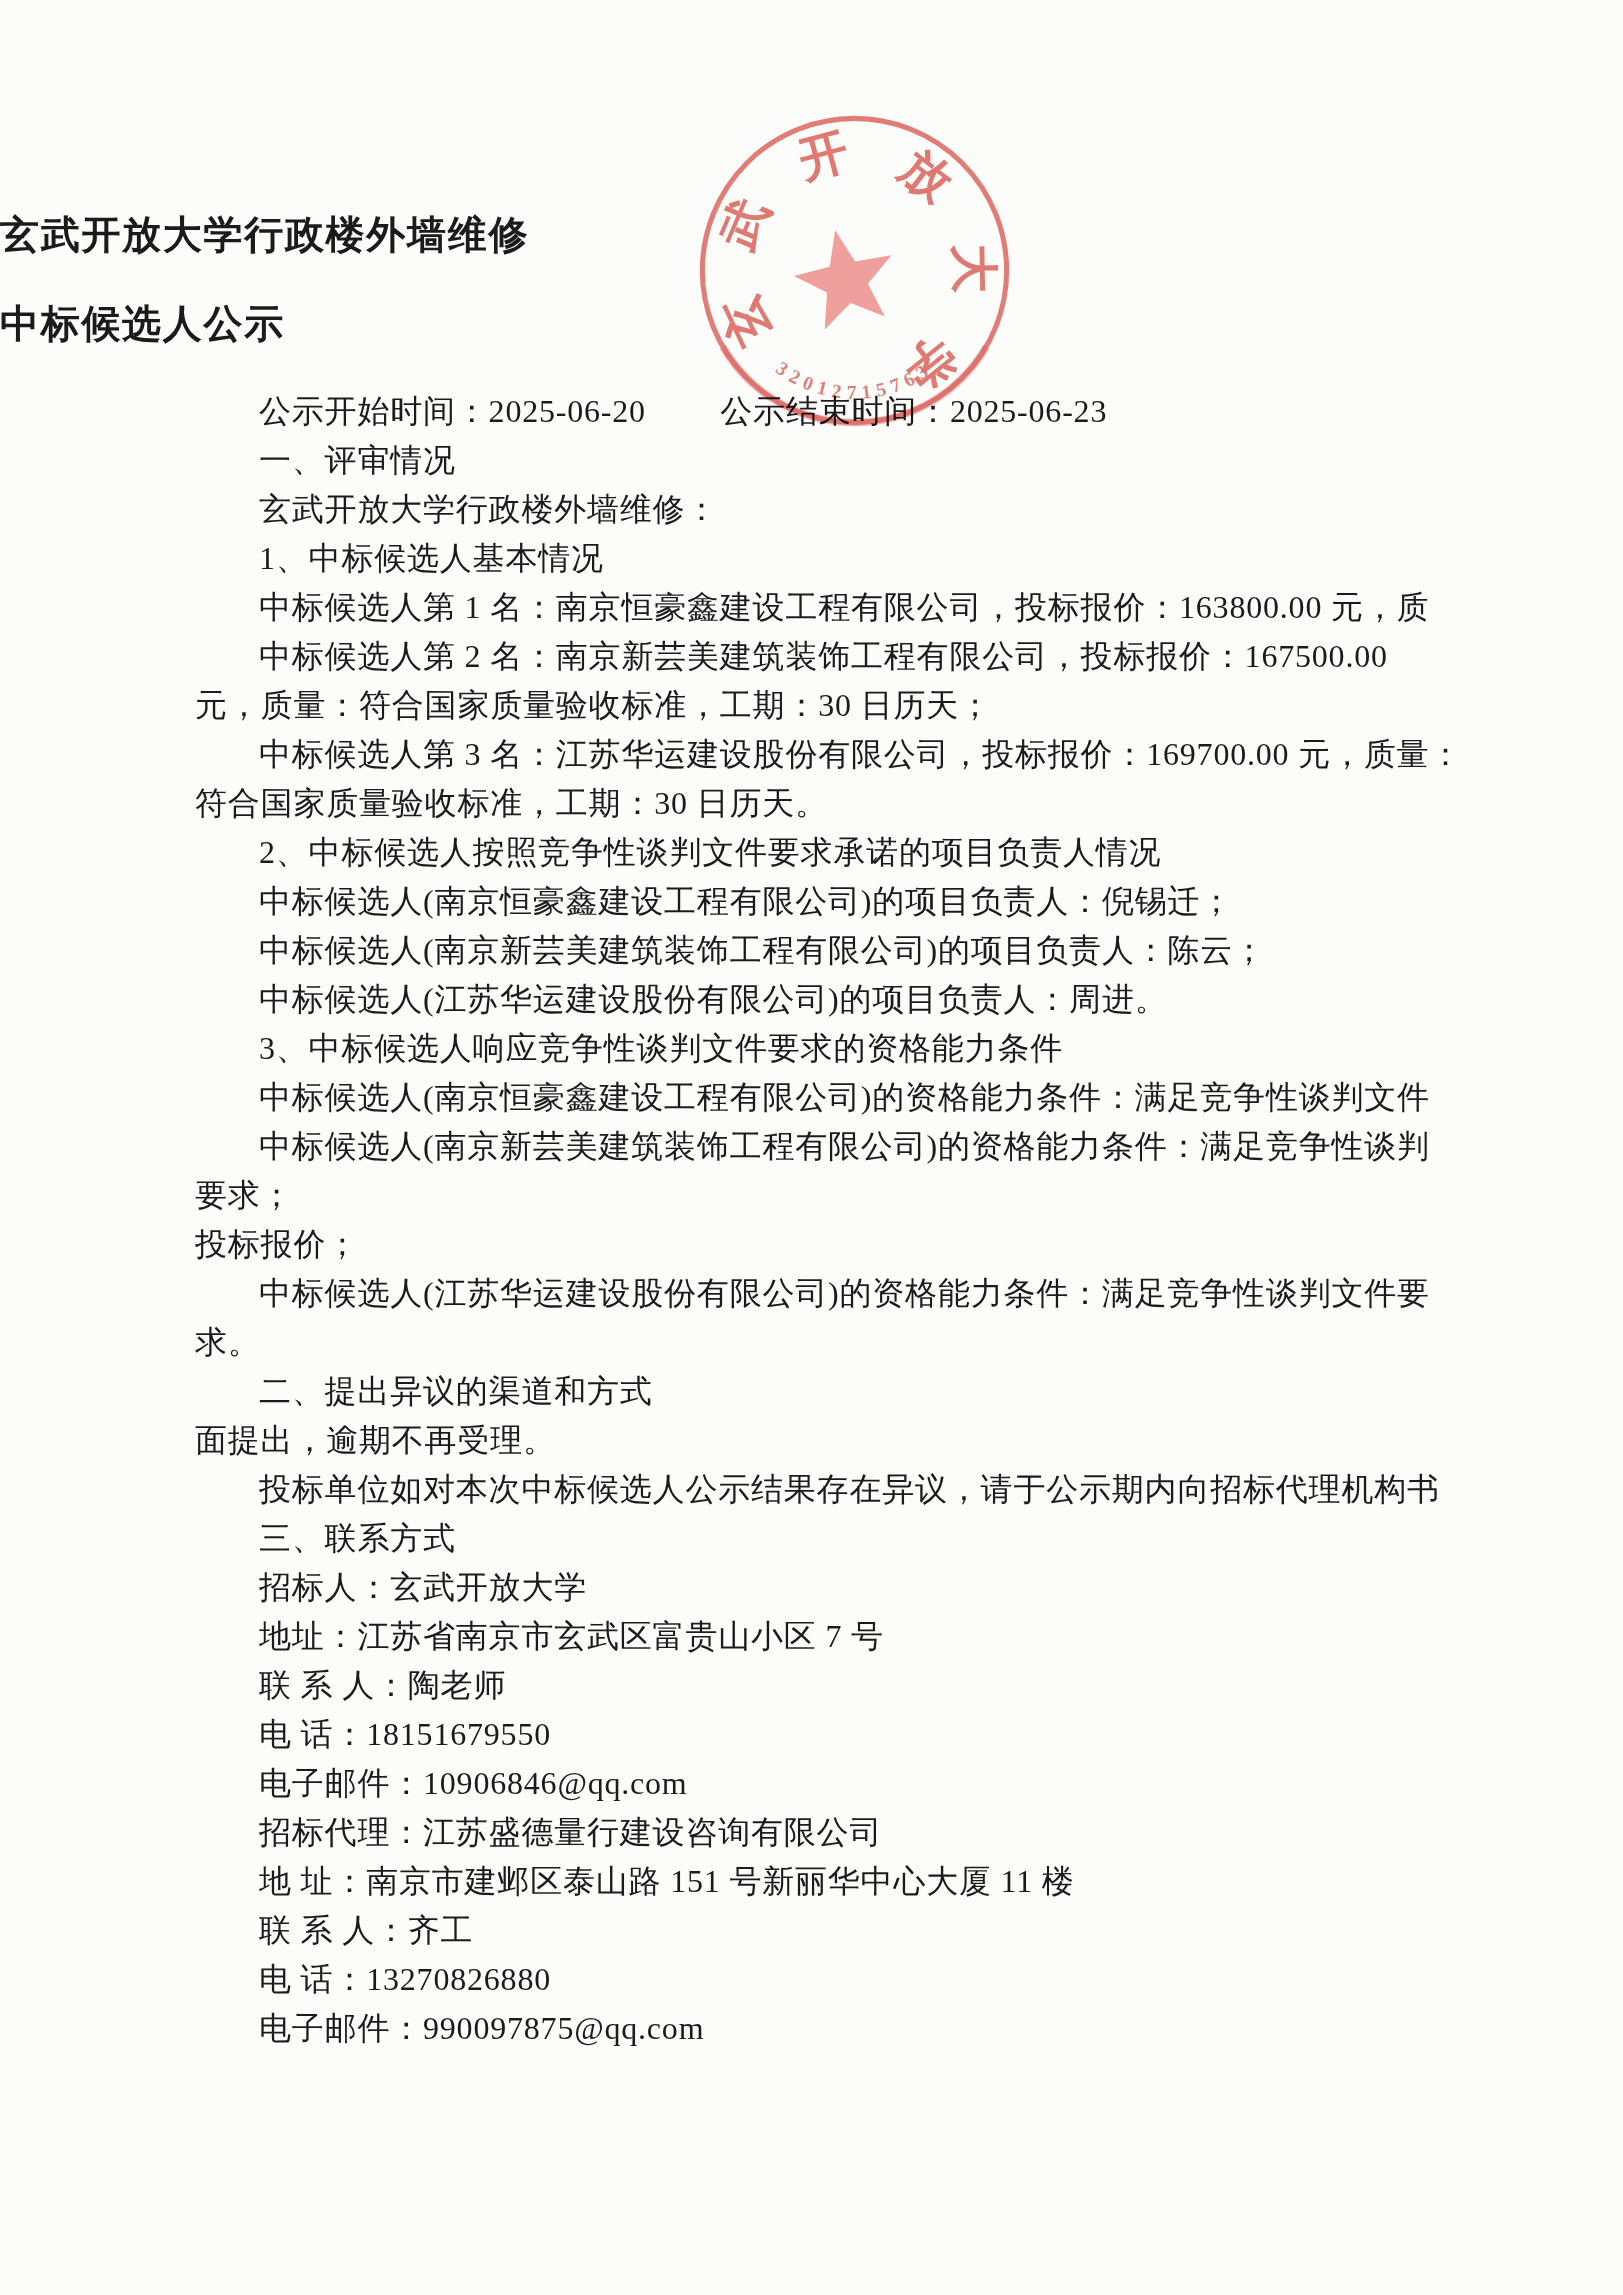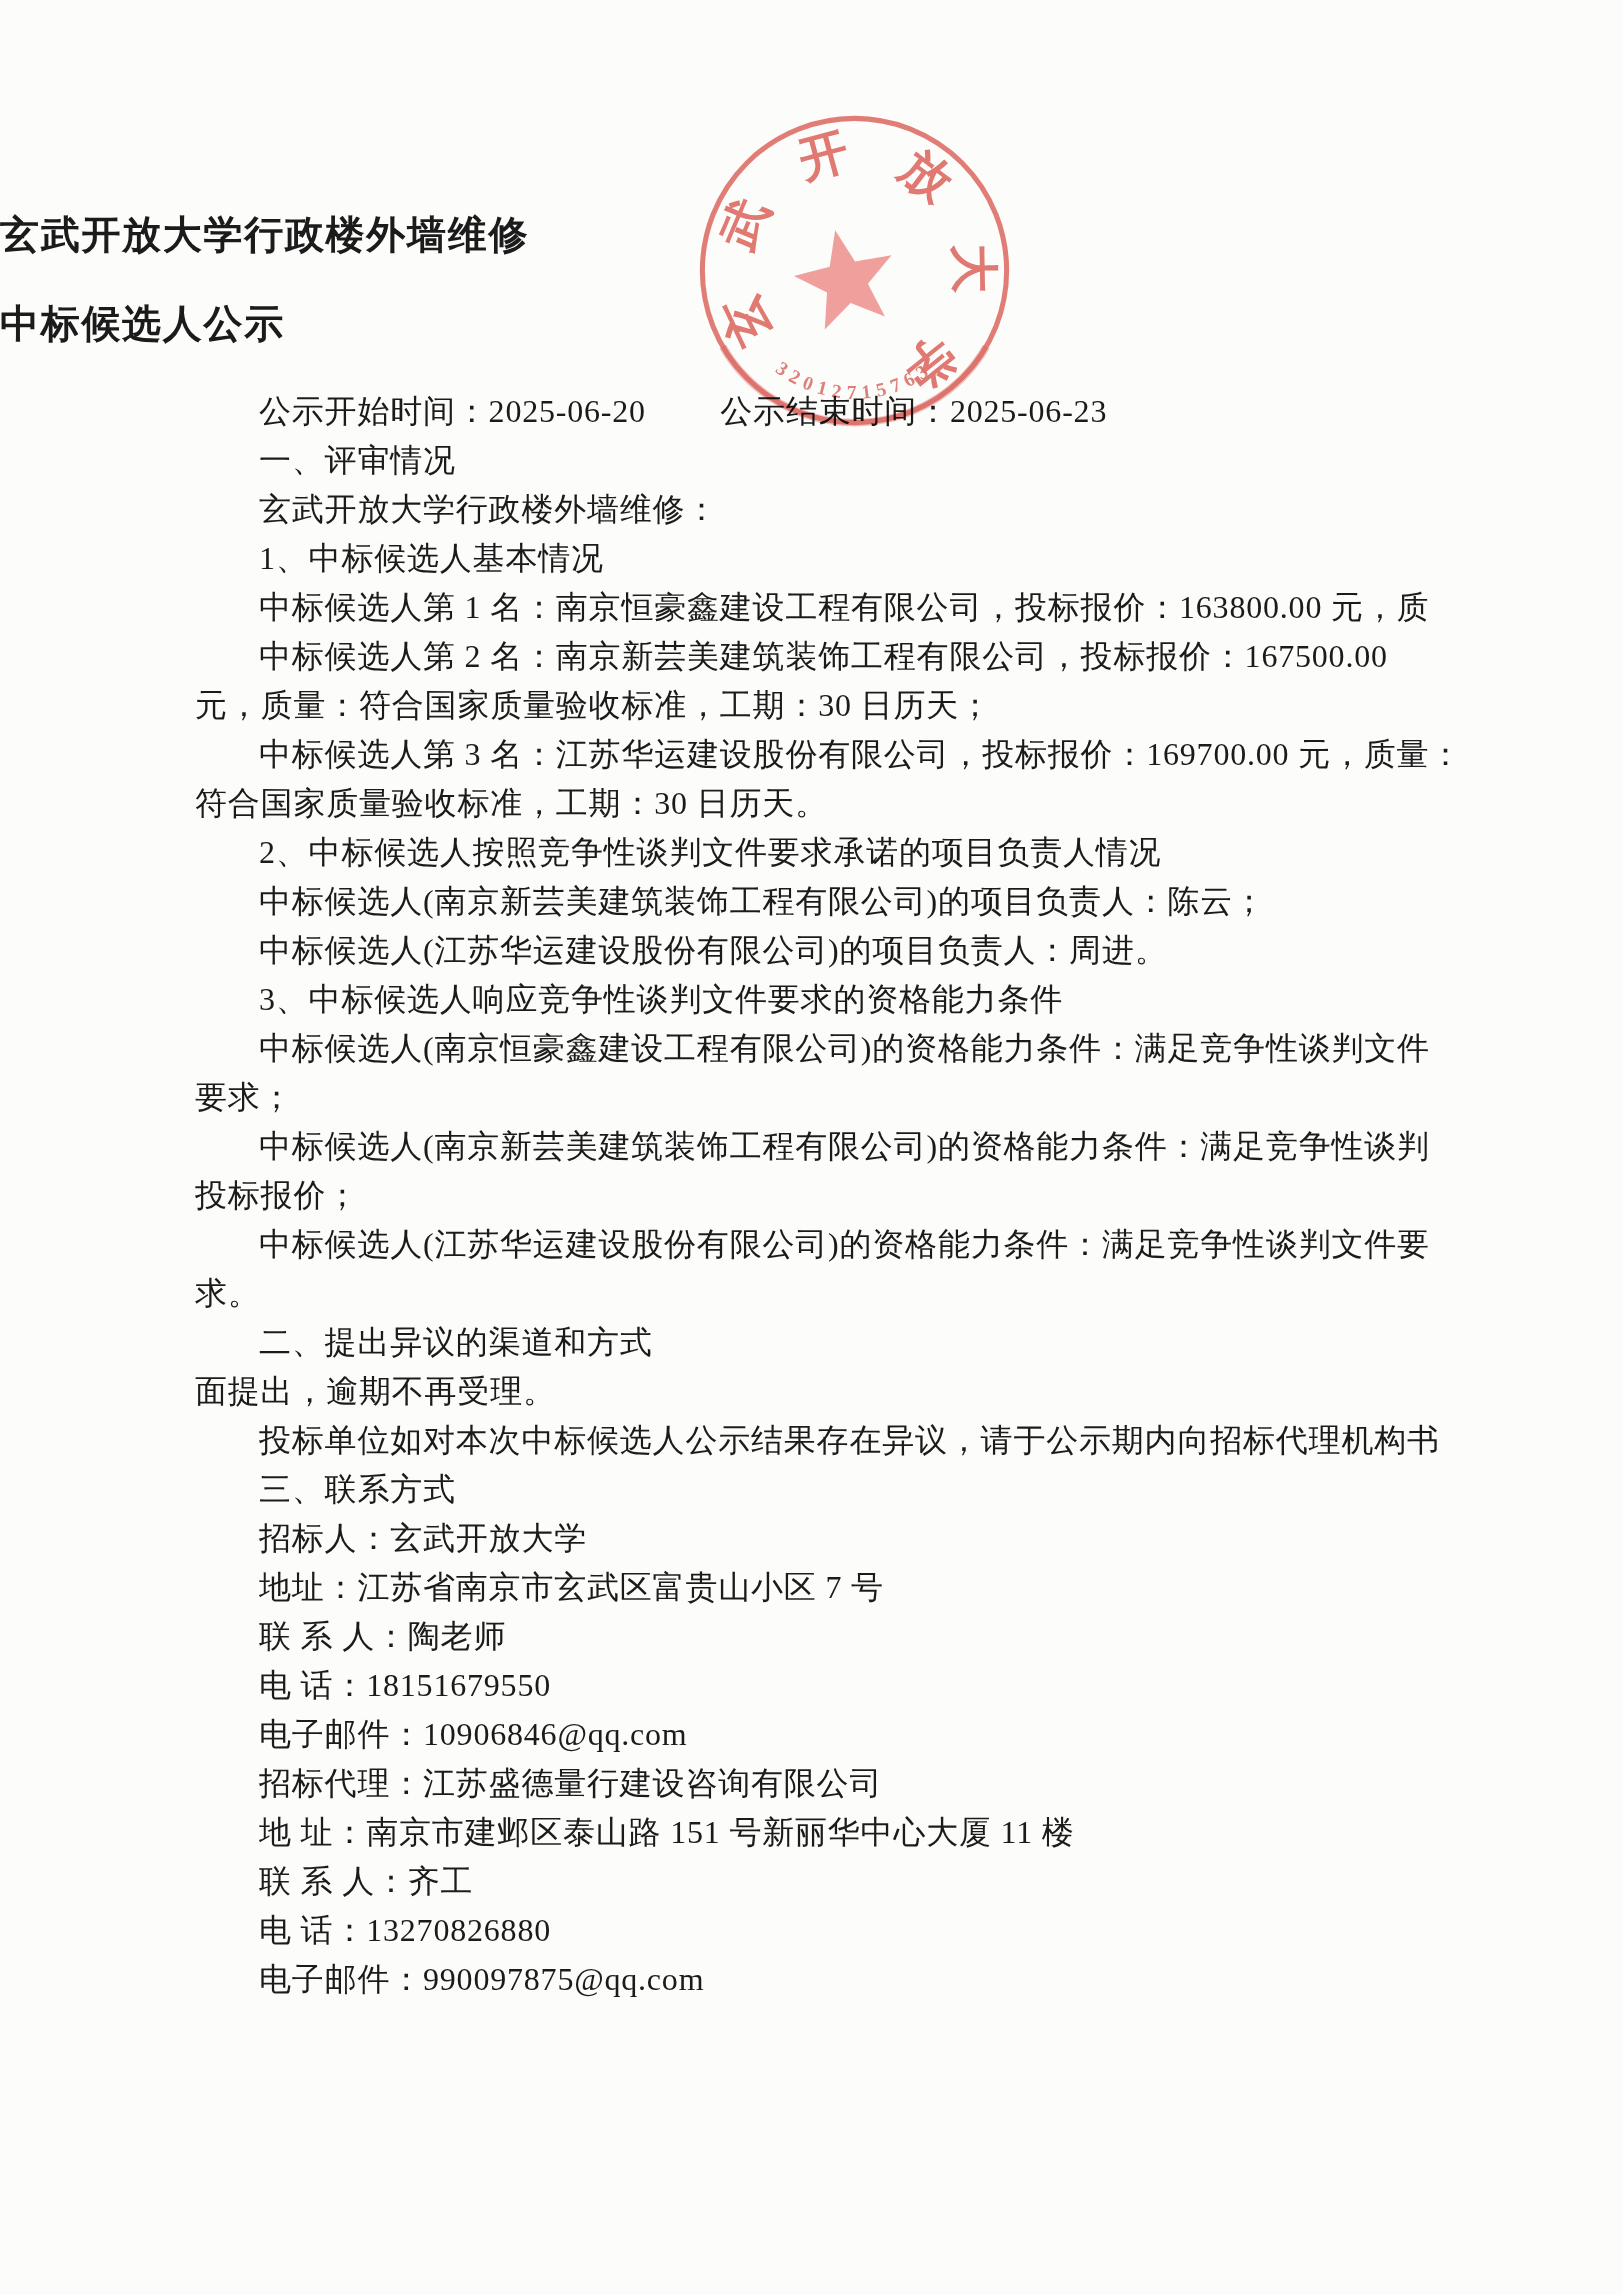--- a/index.html
+++ b/index.html
@@ -93,26 +93,27 @@
       <div class="line indent">公示开始时间：2025-06-20　　 公示结束时间：2025-06-23</div>
       <div class="line indent">一、评审情况</div>
       <div class="line indent">玄武开放大学行政楼外墙维修：</div>
       <div class="line indent">1、中标候选人基本情况</div>
       <div class="line indent">中标候选人第 1 名：南京恒豪鑫建设工程有限公司，投标报价：163800.00 元，质</div>
       <div class="line indent">中标候选人第 2 名：南京新芸美建筑装饰工程有限公司，投标报价：167500.00</div>
       <div class="line">元，质量：符合国家质量验收标准，工期：30 日历天；</div>
       <div class="line indent">中标候选人第 3 名：江苏华运建设股份有限公司，投标报价：169700.00 元，质量：</div>
       <div class="line">符合国家质量验收标准，工期：30 日历天。</div>
       <div class="line indent">2、中标候选人按照竞争性谈判文件要求承诺的项目负责人情况</div>
+      <div class="line indent">中标候选人(南京恒豪鑫建设工程有限公司)的项目负责人：倪锡迁；</div>
       <div class="line indent">中标候选人(南京新芸美建筑装饰工程有限公司)的项目负责人：陈云；</div>
       <div class="line indent">中标候选人(江苏华运建设股份有限公司)的项目负责人：周进。</div>
       <div class="line indent">3、中标候选人响应竞争性谈判文件要求的资格能力条件</div>
       <div class="line indent">中标候选人(南京恒豪鑫建设工程有限公司)的资格能力条件：满足竞争性谈判文件</div>
+      <div class="line indent">中标候选人(南京新芸美建筑装饰工程有限公司)的资格能力条件：满足竞争性谈判</div>
       <div class="line">要求；</div>
-      <div class="line indent">中标候选人(南京新芸美建筑装饰工程有限公司)的资格能力条件：满足竞争性谈判</div>
       <div class="line">投标报价；</div>
       <div class="line indent">中标候选人(江苏华运建设股份有限公司)的资格能力条件：满足竞争性谈判文件要</div>
       <div class="line">求。</div>
       <div class="line indent">二、提出异议的渠道和方式</div>
       <div class="line">面提出，逾期不再受理。</div>
       <div class="line indent">投标单位如对本次中标候选人公示结果存在异议，请于公示期内向招标代理机构书</div>
       <div class="line indent">三、联系方式</div>
       <div class="line indent">招标人：玄武开放大学</div>
       <div class="line indent">地址：江苏省南京市玄武区富贵山小区 7 号</div>
       <div class="line indent">联 系 人：陶老师</div>

